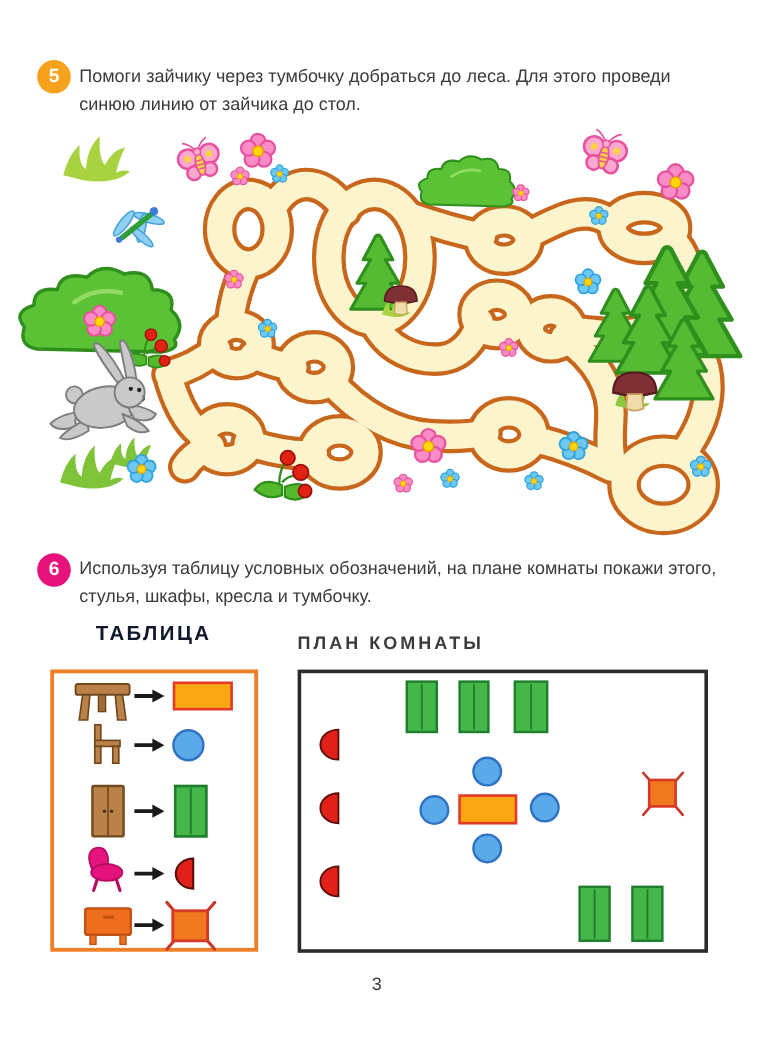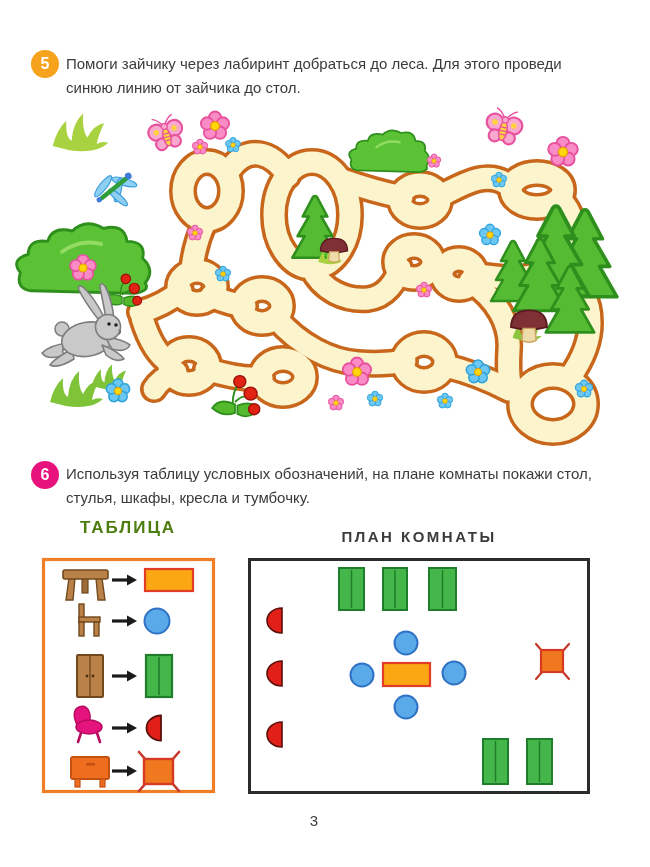--- a/index.html
+++ b/index.html
@@ -5,39 +5,39 @@
   html,body{margin:0;padding:0;background:#ffffff;}
   .page{position:relative;width:650px;height:867px;background:#ffffff;overflow:hidden;
         font-family:"Liberation Sans",sans-serif;color:#3B3B3B;}
   .badge{position:absolute;width:28px;height:28px;border-radius:50%;color:#fff;
          font-weight:bold;font-size:16px;display:flex;align-items:center;justify-content:center;}
   .badge5{left:31px;top:50px;background:#F6A21D;}
   .badge6{left:31px;top:461px;background:#E8127D;}
   .ex-text{position:absolute;left:66px;width:556px;font-size:15px;line-height:24px;color:#3B3B3B;}
   .ex5{top:52px;}
   .ex6{top:462px;}
-  .legend-title{position:absolute;left:30px;top:518px;width:196px;text-align:center;color:#4d7c0f;}
+  .legend-title{position:absolute;left:30px;top:518px;width:196px;text-align:center;color:#0f172a;}
   .lt1{font-weight:bold;font-size:17px;letter-spacing:2px;}
   .lt2{font-weight:bold;font-size:13.5px;margin-top:0px;}
-  .plan-title{position:absolute;left:248px;top:528px;width:342px;text-align:center;
+  .plan-title{position:absolute;left:248px;top:528px;width:342px;
               font-weight:bold;font-size:15px;letter-spacing:2.5px;color:#3B3B3B;}
   .page-num{position:absolute;left:0;top:812px;width:628px;text-align:center;font-size:15px;color:#3B3B3B;}
   svg{position:absolute;display:block;}
   #maze-svg{left:0;top:100px;}
   #legend-svg{left:40px;top:556px;}
   #plan-svg{left:246px;top:556px;}
 </style>
 </head>
 <body>
 
 <div class="page">
 
   <div class="badge badge5">5</div>
   <div class="ex-text ex5">
-    <div>Помоги зайчику через лабиринт добраться до леса. Для этого проведи</div>
+    <div>Помоги зайчику через тумбочку добраться до леса. Для этого проведи</div>
     <div>синюю линию от зайчика до стол.</div>
   </div>
 
   <svg id="maze-svg" width="650" height="350" viewBox="0 100 650 350">
     <defs>
       <g id="mazeNet" fill="none" stroke-linecap="round" stroke-linejoin="round">
         <ellipse cx="207" cy="191" rx="24" ry="29"></ellipse>
         <ellipse cx="312" cy="215" rx="38" ry="53"></ellipse>
         <ellipse cx="420" cy="200" rx="20" ry="16"></ellipse>
         <ellipse cx="537" cy="190" rx="26" ry="17"></ellipse>
@@ -189,21 +189,21 @@
         <circle cx="20" cy="-4" r="12.5"></circle>
       </g>
       <circle cx="21" cy="-7" r="1.8" fill="#222"></circle>
       <circle cx="28" cy="-6" r="1.8" fill="#222"></circle>
       <path d="M31,-1 q3,2 0,4" stroke="#666" stroke-width="1.2" fill="none" stroke-linecap="round"></path>
     </g>
   </svg>
 
   <div class="badge badge6">6</div>
   <div class="ex-text ex6">
-    <div>Используя таблицу условных обозначений, на плане комнаты покажи стол,</div>
+    <div>Используя таблицу условных обозначений, на плане комнаты покажи этого,</div>
     <div>стулья, шкафы, кресла и тумбочку.</div>
   </div>
 
   <div class="legend-title">
     <div class="lt1">ТАБЛИЦА</div>
   </div>
   <div class="plan-title">ПЛАН КОМНАТЫ</div>
 
   <svg id="legend-svg" width="180" height="242" viewBox="40 556 180 242">
     <rect x="43.5" y="559.5" width="170" height="232" fill="#ffffff" stroke="#F07E26" stroke-width="3.2"></rect>

